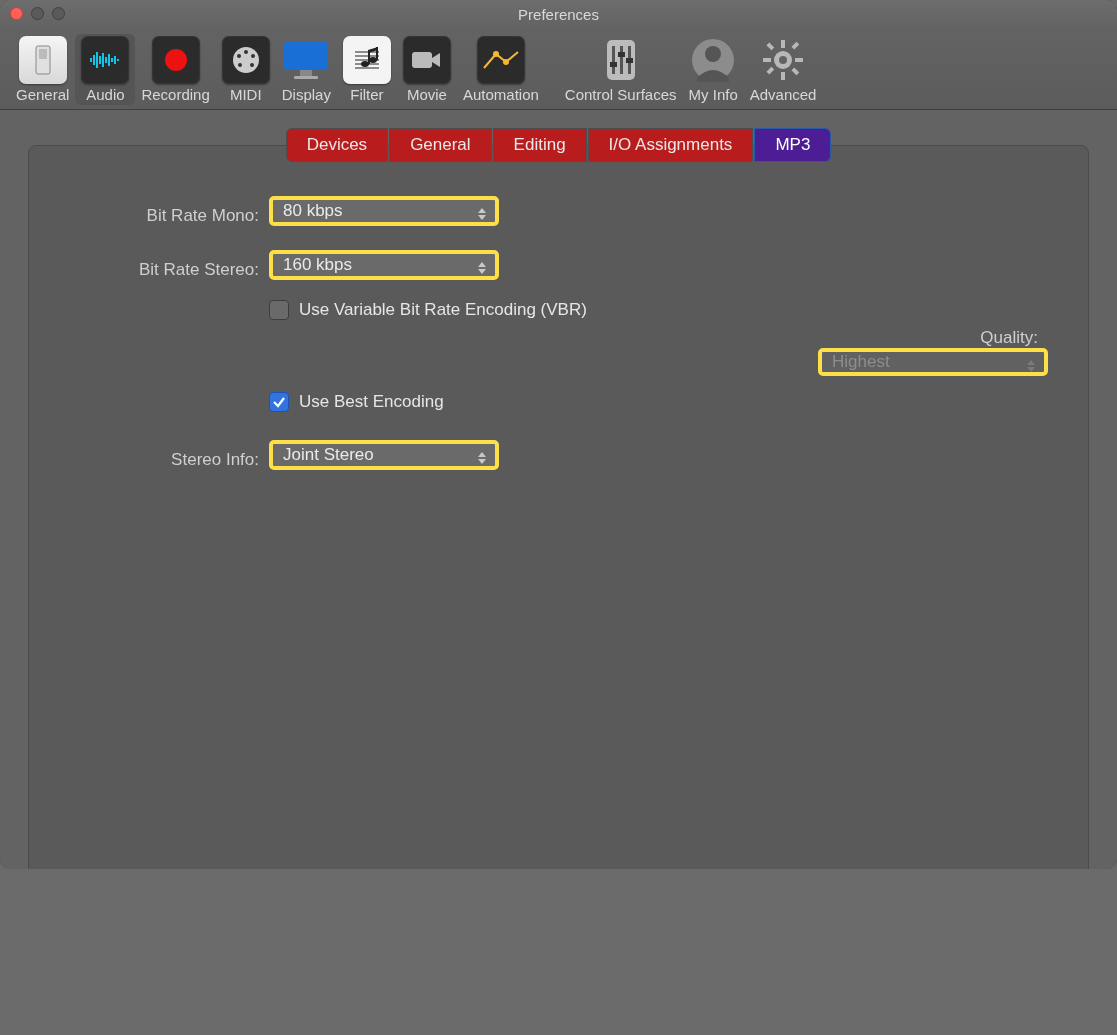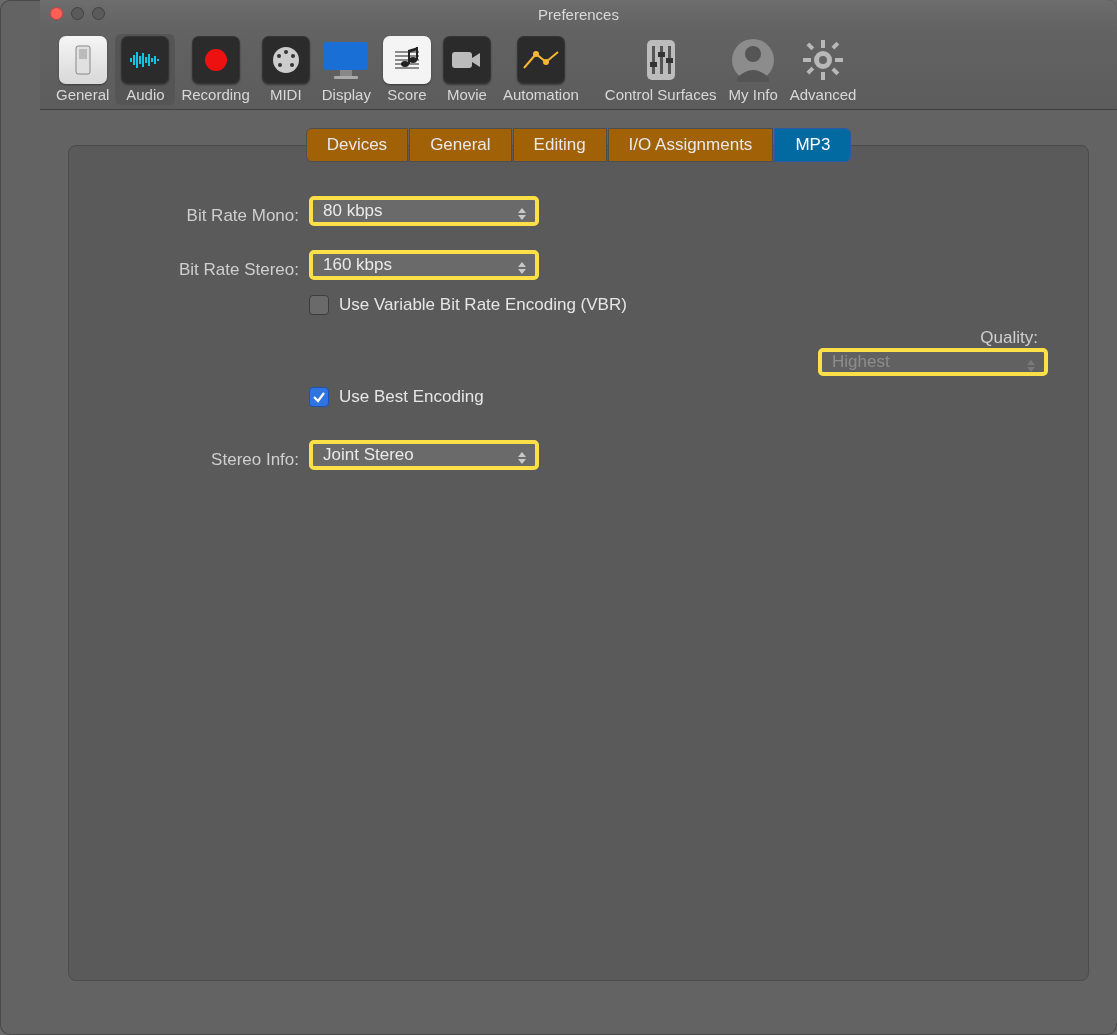--- a/index.html
+++ b/index.html
@@ -1,50 +1,50 @@
 <!DOCTYPE html>
 <html><head>
 <meta charset="utf-8">
 <style>
   * { box-sizing: border-box; margin:0; padding:0; font-family: -apple-system, "Helvetica Neue", Arial, sans-serif; }
   body { background:#6b6b6b; width:1117px; height:1035px; overflow:hidden; }
-  .window { width:1117px; height:1035px; background:#636363; border-radius:10px; overflow:hidden; box-shadow:0 0 0 1px #4a4a4a inset; position:relative;padding-left:40px;}
+  .window { width:1117px; height:869px; background:#636363; border-radius:10px; overflow:hidden; box-shadow:0 0 0 1px #4a4a4a inset; position:relative;}
   .titlebar { height:28px; display:flex; align-items:center; position:relative; background:linear-gradient(#6d6d6d,#636363); }
   .traffic { position:absolute; left:10px; top:7px; display:flex; gap:8px;}
   .tl { width:13px; height:13px; border-radius:50%; box-shadow:inset 0 0 0 1px rgba(0,0,0,.25);}
   .tl.close{background:#ff5f57;}
   .tl.min{background:#5a5a5a;}
   .tl.max{background:#5a5a5a;}
   .title { width:100%; text-align:center; font-size:15px; color:#d9d9d9; font-weight:500;}
   .toolbar { display:flex; align-items:flex-end; gap:0; padding:6px 10px 4px 10px; background:linear-gradient(#636363,#5c5c5c); border-bottom:1px solid #3f3f3f;}
   .tb-item { display:flex; flex-direction:column; align-items:center; padding:2px 6px 2px 6px; border-radius:6px; cursor:default;}
   .tb-item.selected { background:#555; }
   .tb-icon { width:48px; height:48px; border-radius:7px; display:flex; align-items:center; justify-content:center; margin-bottom:2px; box-shadow:0 1px 2px rgba(0,0,0,.4), inset 0 0 0 1px rgba(255,255,255,.05);}
   .tb-label { font-size:15px; color:#d8d8d8; text-align:center; white-space:nowrap;}
   .spacer { flex:0 0 14px;}
   .content { padding:12px 0 0 0; background:#636363; height:calc(1035px - 28px - 94px);}
   .subtabs { display:flex; justify-content:center; gap:1px; margin-top:6px;}
-  .subtab { height:34px; padding:0 20px; display:flex; align-items:center; color:#e8e8e8; font-size:17px; background:#a16207; border:1px solid #4e4e4e; cursor:default;}
+  .subtab { height:34px; padding:0 20px; display:flex; align-items:center; color:#e8e8e8; font-size:17px; background:#b91c1c; border:1px solid #4e4e4e; cursor:default;}
   .subtab:first-child{border-top-left-radius:6px;border-bottom-left-radius:6px;}
   .subtab:last-child{border-top-right-radius:6px;border-bottom-right-radius:6px;}
-  .subtab.active{ background:#0369a1; color:#fff; border-color:#2b5aa5;}
+  .subtab.active{ background:#4c1d95; color:#fff; border-color:#2b5aa5;}
   .panel { margin:0 28px 28px 28px; background:#5a5a5a; border-radius:8px; padding:36px 40px 500px 40px; position:relative; top:-17px; z-index:-0; border:1px solid #4b4b4b;}
   .subtabs{position:relative; z-index:2;}
   .panel{z-index:1;}
   .row { display:flex; align-items:flex-end; height:44px; margin-bottom:10px;}
   .row-label { width:200px; text-align:right; padding-right:10px; color:#cfcfcf; font-size:17px;}
   .popup { width:230px; height:30px; background:#6a6a6a; border:4px solid #fde047; border-radius:5px; display:flex; align-items:center; padding:0 28px 0 10px; position:relative; color:#eaeaea; font-size:17px;}
   .popup.disabled{ color:#8d8d8d; background:#616161;}
   .popup .arrows{ position:absolute; right:6px; top:4px; width:14px; height:20px; display:flex; flex-direction:column; align-items:center; justify-content:center; gap:2px;}
   .popup .arrows::before, .popup .arrows::after{content:""; width:0;height:0;border-left:4px solid transparent;border-right:4px solid transparent;}
   .popup .arrows::before{border-bottom:5px solid #c8c8c8;}
   .popup .arrows::after{border-top:5px solid #c8c8c8;}
   .popup.disabled .arrows::before{border-bottom-color:#7a7a7a;}
   .popup.disabled .arrows::after{border-top-color:#7a7a7a;}
-  .check-row{ display:flex; align-items:center; height:30px; margin:4px 0 4px 200px;}
+  .check-row{ display:flex; align-items:flex-end; height:30px; margin:4px 0 4px 200px;}
   .chk{ width:20px; height:20px; border-radius:4px; border:1px solid #3d3d3d; background:#6a6a6a; margin-right:10px; display:flex; align-items:center; justify-content:center;}
   .chk.checked{ background:#2f74e0; border-color:#1a54b3;}
   .chk.checked svg{ display:block;}
   .chk svg{ display:none; width:14px; height:14px;}
   .chk-label{ color:#e6e6e6; font-size:17px;}
   
   .ic-general{background:linear-gradient(#f5f5f5,#d8d8d8);}
   .ic-audio{background:#2b2b2b;}
   .ic-rec{background:#2b2b2b;}
   .ic-midi{background:#2b2b2b;}
@@ -139,21 +139,21 @@
               <line x1="4" y1="20" x2="28" y2="20"></line>
               <line x1="4" y1="24" x2="28" y2="24"></line>
             </g>
             <ellipse cx="14" cy="20" rx="4" ry="3" fill="#222"></ellipse>
             <ellipse cx="22" cy="16" rx="4" ry="3" fill="#222"></ellipse>
             <rect x="17" y="6" width="2" height="14" fill="#222"></rect>
             <rect x="25" y="3" width="2" height="13" fill="#222"></rect>
             <path d="M17 6 L27 3 L27 6 L17 9 Z" fill="#222"></path>
           </svg>
       </div>
-      <div class="tb-label">Score</div>
+      <div class="tb-label">Filter</div>
     </div>
     <div class="tb-item">
       <div class="tb-icon ic-movie">
         <svg width="34" height="24">
             <rect x="2" y="4" width="20" height="16" rx="3" fill="#bbb"></rect>
             <path d="M22 10 L30 5 L30 19 L22 14 Z" fill="#bbb"></path>
           </svg>
       </div>
       <div class="tb-label">Movie</div>
     </div>

